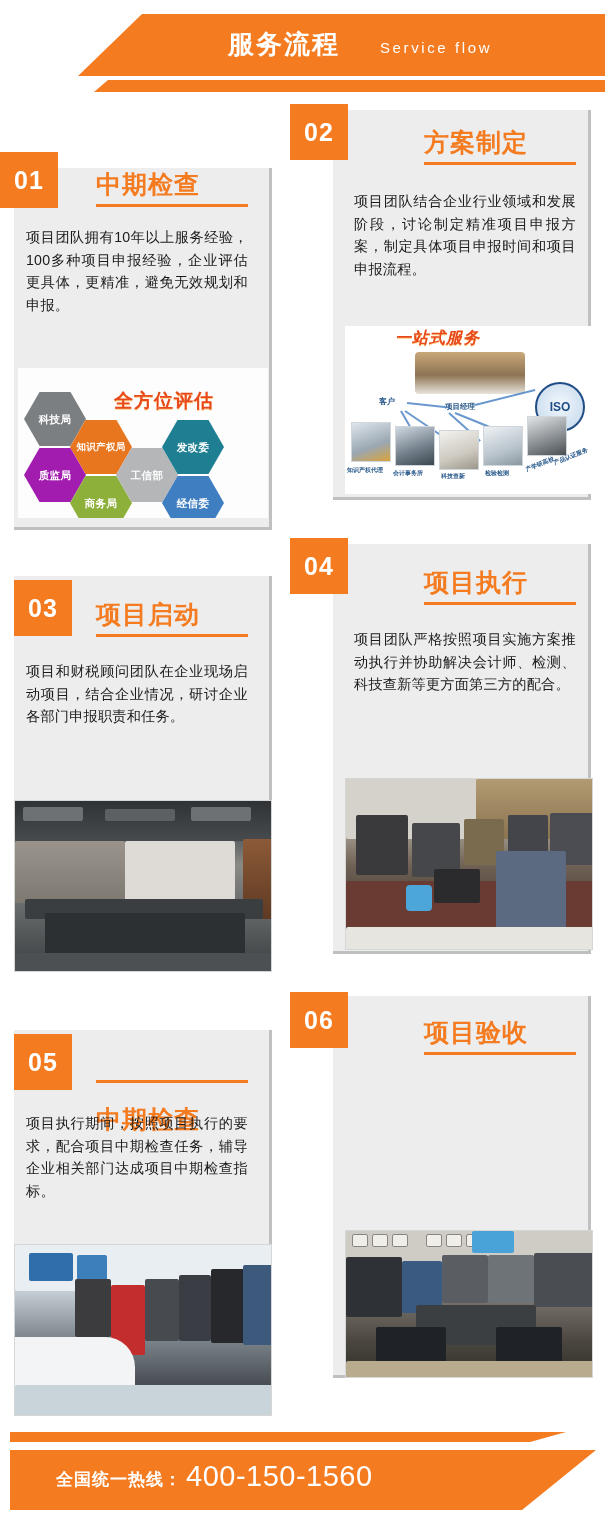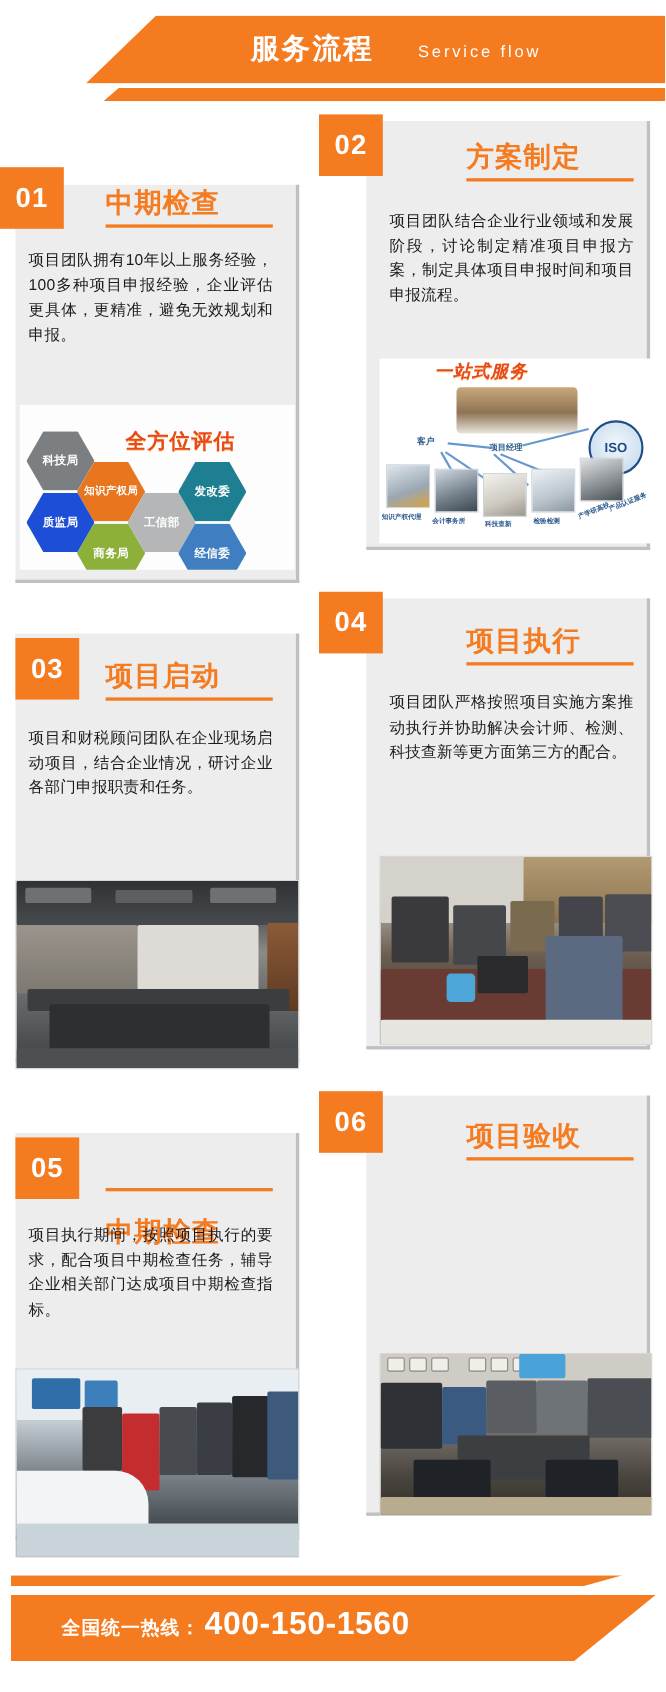--- a/index.html
+++ b/index.html
@@ -164,21 +164,21 @@
     position:absolute; left:10px; top:62px; width:595px; height:60px;
     background:#F47B20;
     clip-path: polygon(0 0, 586px 0, 512px 60px, 0 60px);
   }
   .ft-label {
     position:absolute; left:56px; top:80px;
     font-size:17px; font-weight:bold; color:#ffffff; letter-spacing:1px;
   }
   .ft-phone {
     position:absolute; left:186px; top:72px;
-    font-size:29px; font-weight:bold; color:#ffffff; letter-spacing:0.5px;
+    font-size:29px; font-weight:normal; color:#ffffff; letter-spacing:0.5px;
   }
 </style>
 </head>
 <body>
 
 <div class="page">
 
   <div class="header">
     <div class="hdr-band"></div>
     <div class="hdr-stripe"></div>
@@ -193,21 +193,21 @@
   <div class="card-body" id="body01">项目团队拥有10年以上服务经验，100多种项目申报经验，企业评估更具体，更精准，避免无效规划和申报。</div>
 
   <div id="hexwrap">
     <div id="hexTitle">全方位评估</div>
     <div class="hex" style="left:6px;   top:24px; background:#7c7f82;">
         <span>科技局</span>
       </div>
     <div class="hex" style="left:52px;  top:52px; background:#e8761f; font-size:9.5px;">
         <span>知识产权局</span>
       </div>
-    <div class="hex" style="left:6px;   top:80px; background:#1d4ed8;">
+    <div class="hex" style="left:6px;   top:80px; background:#a21caf;">
         <span>质监局</span>
       </div>
     <div class="hex" style="left:52px;  top:108px; background:#8cb03a;">
         <span>商务局</span>
       </div>
     <div class="hex" style="left:98px;  top:80px; background:#b4b6b8;">
         <span>工信部</span>
       </div>
     <div class="hex" style="left:144px; top:52px; background:#1f7f92;">
         <span>发改委</span>

